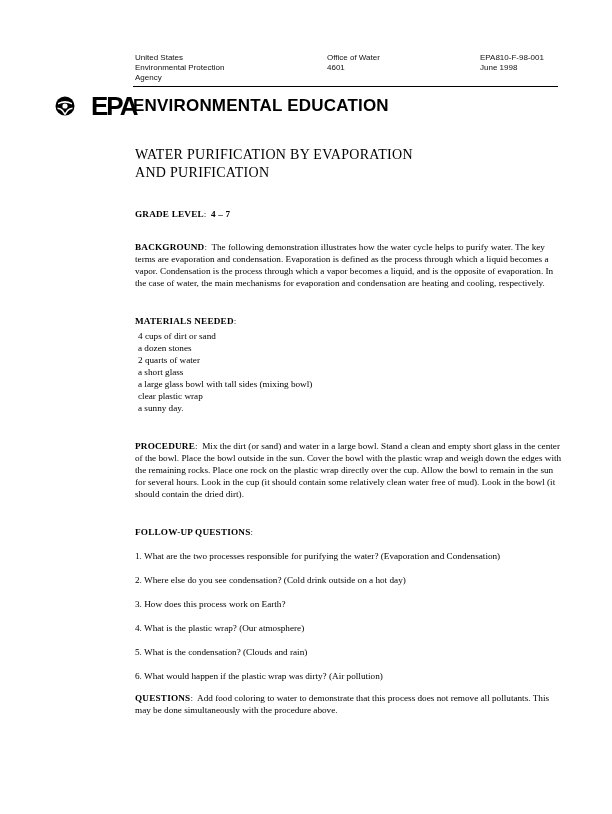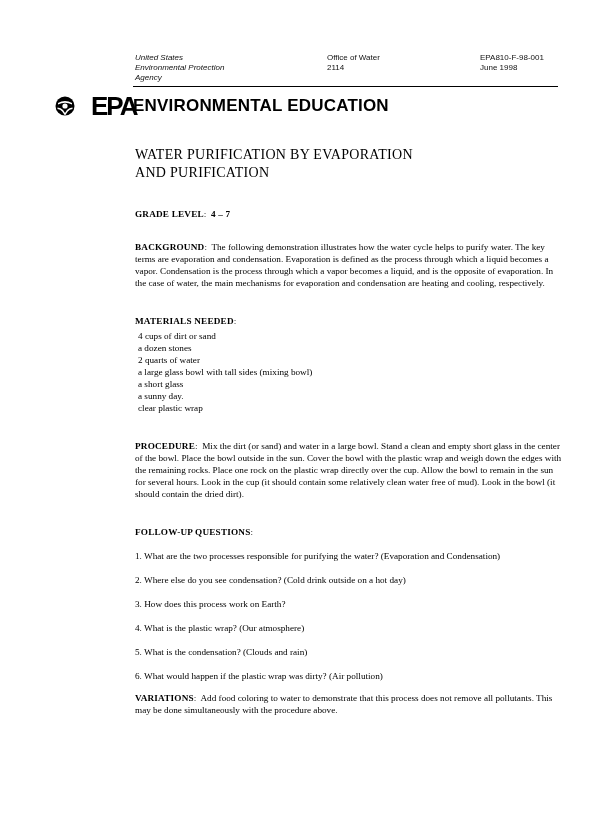--- a/index.html
+++ b/index.html
@@ -1,19 +1,19 @@
 <!DOCTYPE html>
 <html><head>
 <meta charset="utf-8">
 <style>
   html, body { margin: 0; padding: 0; background: #ffffff; }
   body { width: 612px; height: 814px; position: relative; overflow: hidden; color: #000; }
   .hdr { position: absolute; font-family: "Liberation Sans", sans-serif; font-size: 8px; line-height: 10px; color: #111; }
   .hdr div { white-space: nowrap; }
-  #hdr-left { left: 135px; top: 53px; font-style: italic; }
+  #hdr-left { left: 135px; top: 53px; }
   #hdr-mid { left: 327px; top: 53px; }
   #hdr-right { left: 480px; top: 53px; }
   .rule { position: absolute; left: 133px; top: 86px; width: 425px; height: 1px; background: #000; }
   .logo { position: absolute; left: 55px; top: 93px; height: 26px; display: flex; align-items: center; }
   .logo svg { display: block; }
   .logo-text { font-family: "Liberation Sans", sans-serif; font-weight: bold; font-size: 26px; letter-spacing: -2px; margin-left: 16px; line-height: 26px; }
   .banner { position: absolute; left: 133px; top: 92px; font-family: "Liberation Sans", sans-serif; font-weight: bold; font-size: 17px; line-height: 28px; letter-spacing: 0.2px; white-space: nowrap; }
   .content { position: absolute; left: 135px; top: 146px; width: 430px; font-family: "Liberation Serif", serif; font-size: 9.2px; line-height: 12px; }
   .title { font-family: "Liberation Serif", serif; font-size: 14px; line-height: 18px; margin: 0; font-weight: normal; letter-spacing: 0.3px; }
   .lbl { font-weight: bold; letter-spacing: 0.2px; }
@@ -30,21 +30,21 @@
 </head>
 <body>
 
 <div class="hdr" id="hdr-left">
   <div>United States</div>
   <div>Environmental  Protection</div>
   <div>Agency</div>
 </div>
 <div class="hdr" id="hdr-mid">
   <div>Office of Water</div>
-  <div>2114</div>
+  <div>4601</div>
 </div>
 <div class="hdr" id="hdr-right">
   <div>EPA810-F-98-001</div>
   <div>June 1998</div>
 </div>
 
 <div class="rule"></div>
 
 <div class="logo">
   <svg width="20" height="20" viewBox="0 0 20 20">
@@ -72,39 +72,39 @@
     <span class="lbl">BACKGROUND</span>:&nbsp;
     <span>The following demonstration illustrates how the water cycle helps to purify water. The key terms are evaporation and condensation.  Evaporation is defined as the process through which a liquid becomes a vapor. Condensation is the process through which a vapor becomes a liquid, and is the opposite of evaporation.  In the case of water, the main mechanisms for evaporation and condensation are heating and cooling, respectively.</span>
   </p>
 
   <div class="materials">
     <p><span class="lbl">MATERIALS NEEDED</span>:</p>
     <ul class="items">
       <li>4 cups of dirt or sand</li>
       <li>a dozen stones</li>
       <li>2 quarts of water</li>
+      <li>a short glass</li>
       <li>a large glass bowl with tall sides (mixing bowl)</li>
-      <li>a short glass</li>
+      <li>clear plastic wrap</li>
       <li>a sunny day.</li>
-      <li>clear plastic wrap</li>
     </ul>
   </div>
 
   <p class="procedure">
     <span class="lbl">PROCEDURE</span>:&nbsp;
     <span>Mix the dirt (or sand) and water in a large bowl. Stand a clean and empty short glass in the center of the bowl. Place the bowl outside in the sun. Cover the bowl with the plastic wrap and weigh down the edges with the remaining rocks. Place one rock on the plastic wrap directly over the cup. Allow the bowl to remain in the sun for several hours. Look in the cup (it should contain some relatively clean water free of mud). Look in the bowl (it should contain the dried dirt).</span>
   </p>
 
   <div class="followup">
     <p><span class="lbl">FOLLOW-UP QUESTIONS</span>:</p>
     <p class="q">1.  What are the two processes responsible for purifying the water? (Evaporation and Condensation)</p>
     <p class="q">2.  Where else do you see condensation? (Cold drink outside on a hot day)</p>
     <p class="q">3.  How does this process work on Earth?</p>
     <p class="q">4.  What is the plastic wrap? (Our atmosphere)</p>
     <p class="q">5.  What is the condensation? (Clouds and rain)</p>
     <p class="q">6.  What would happen if the plastic wrap was dirty? (Air pollution)</p>
   </div>
 
   <p class="variations">
-    <span class="lbl">VARIATIONS</span>:&nbsp;
+    <span class="lbl">QUESTIONS</span>:&nbsp;
     <span>Add food coloring to water to demonstrate that this process does not remove all pollutants. This may be done simultaneously with the procedure above.</span>
   </p>
 </div>
 
 </body></html>

